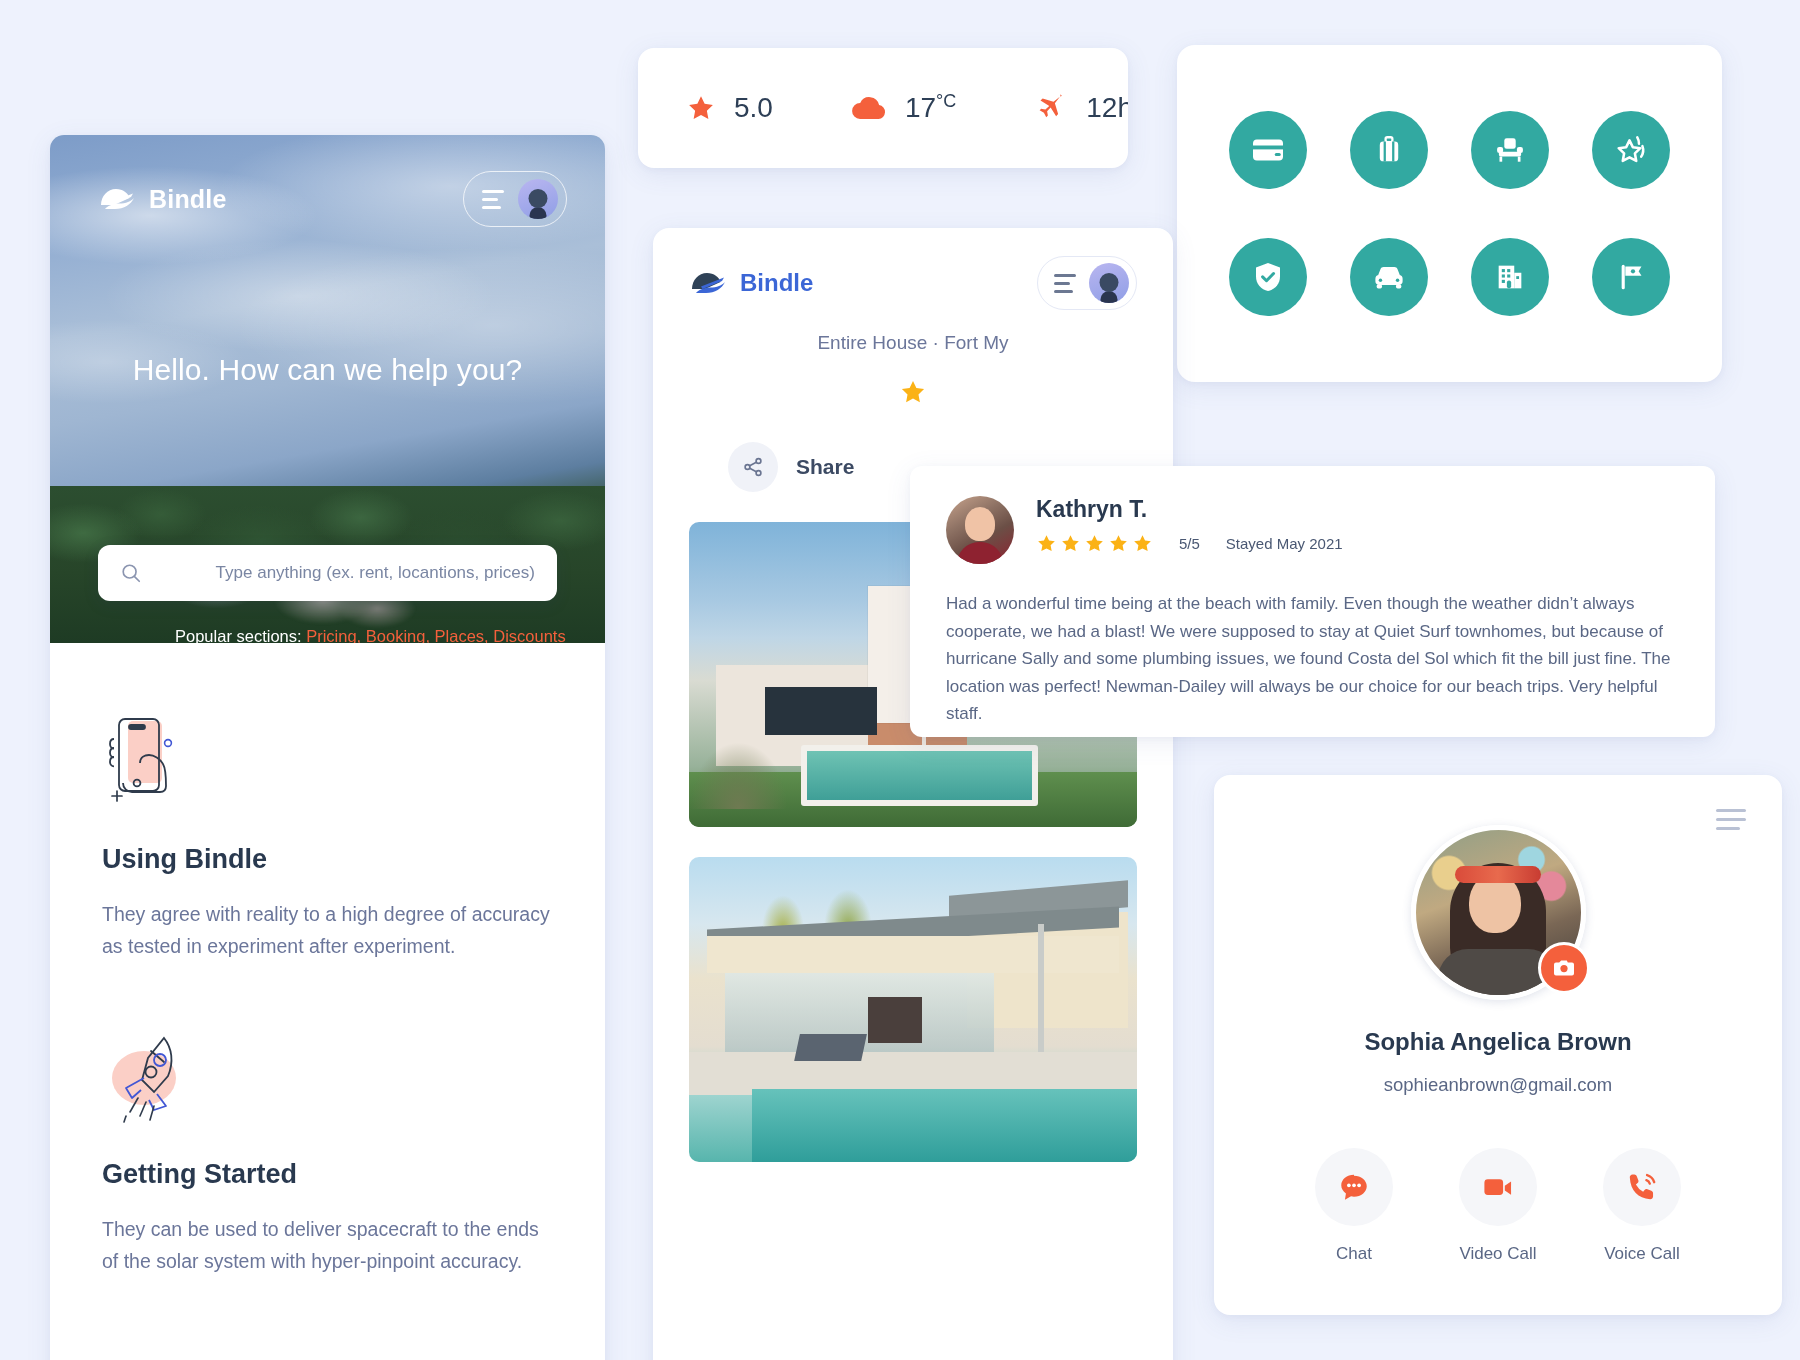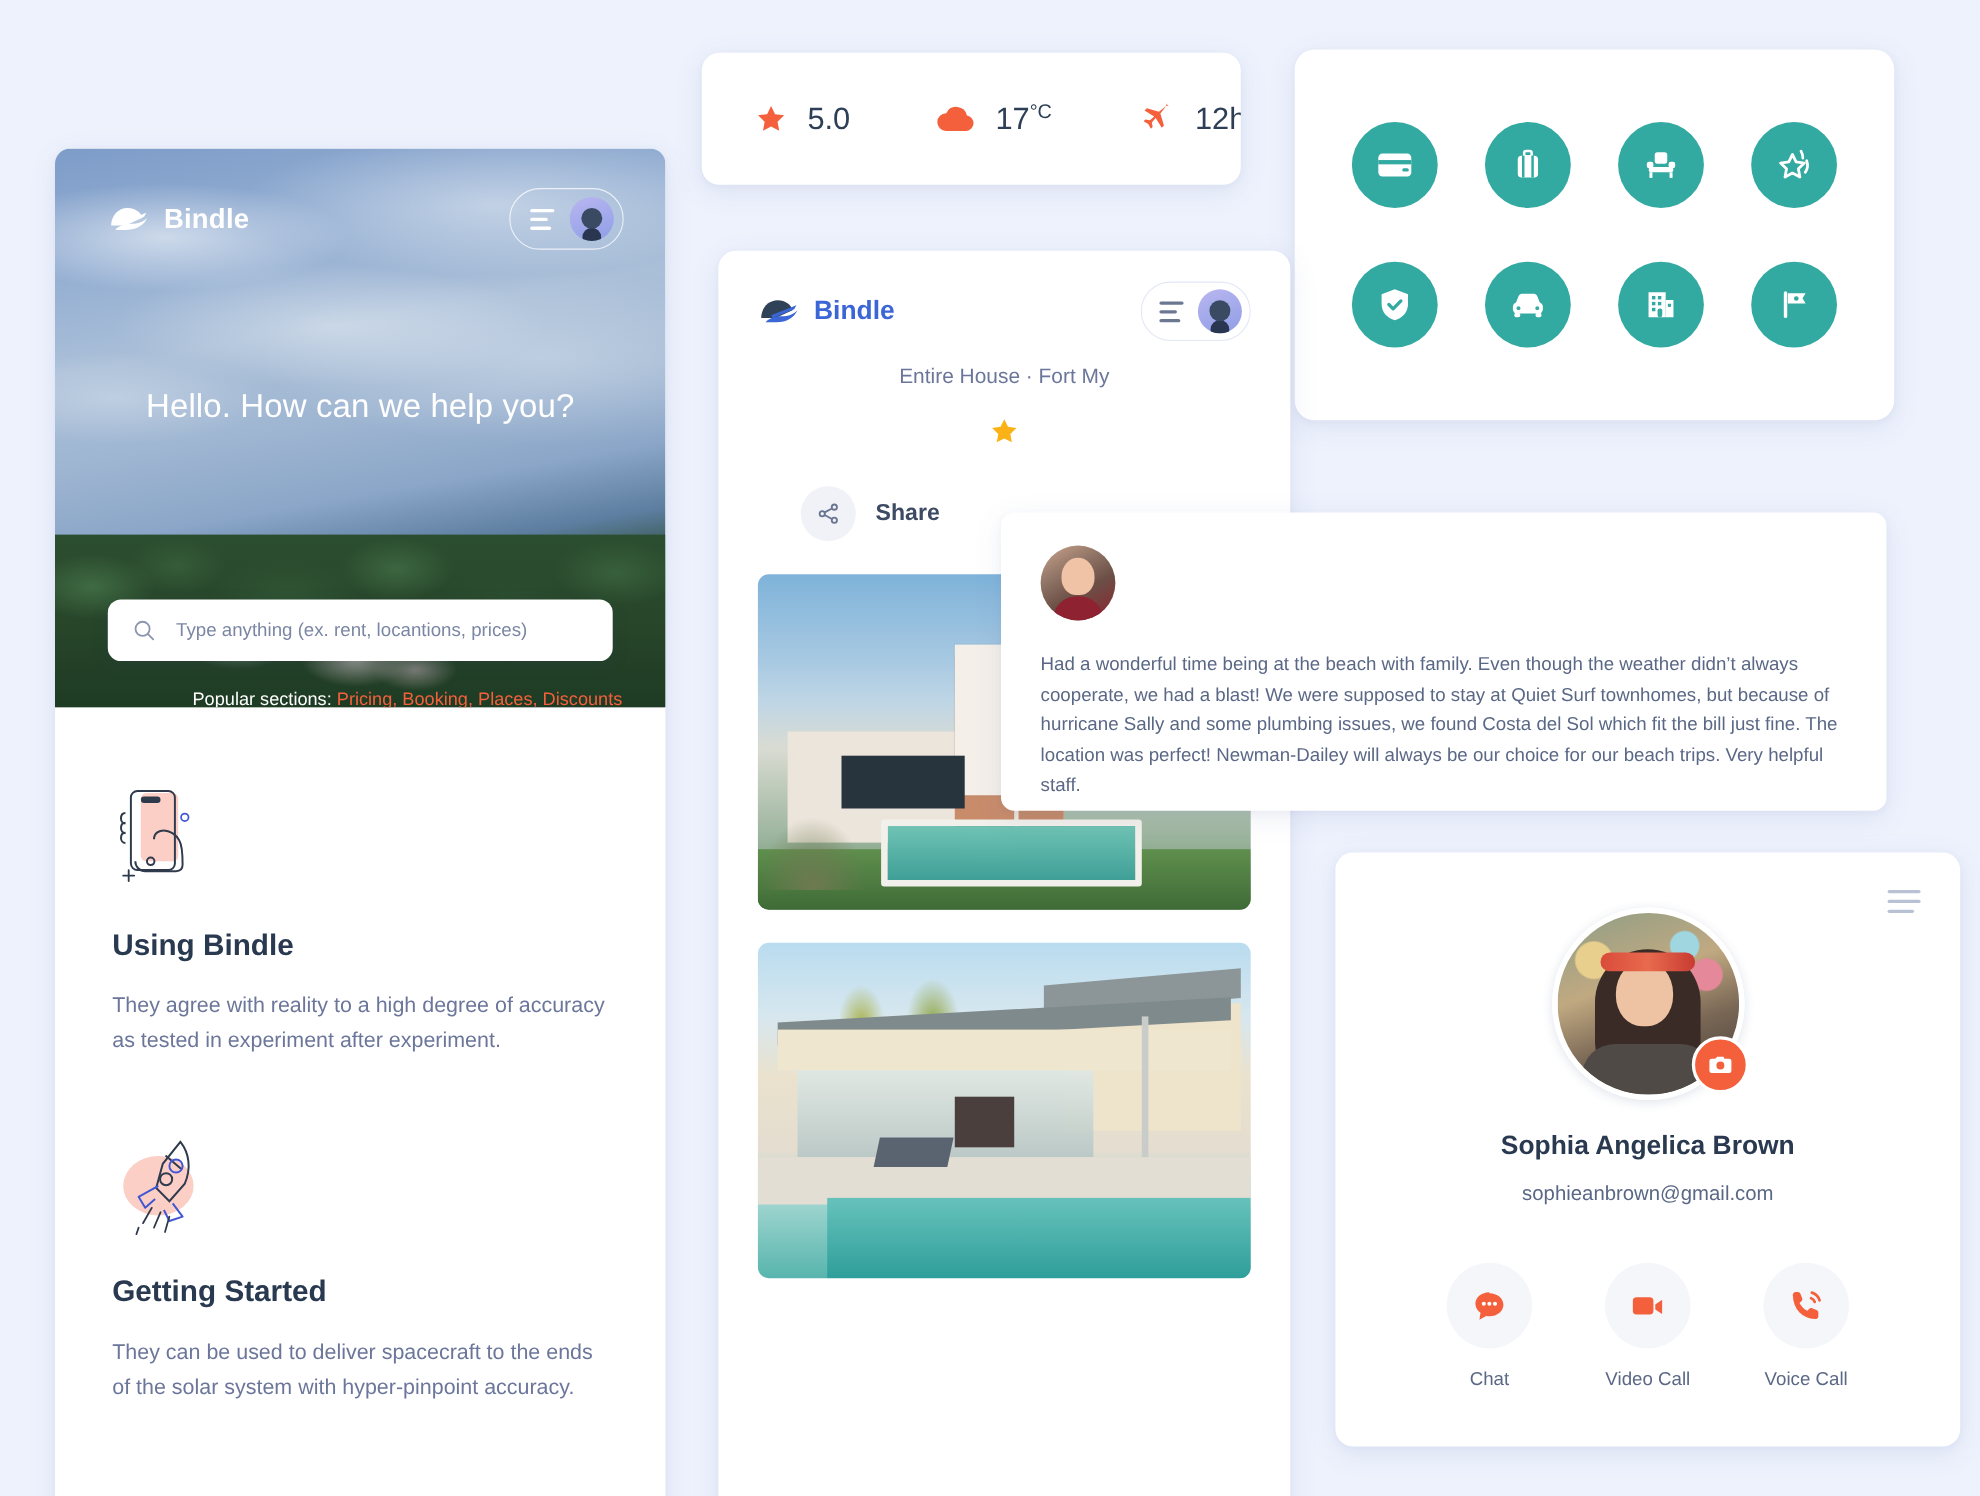--- a/index.html
+++ b/index.html
@@ -85,21 +85,21 @@
     color:#fff; font-size: 30px; font-weight: 400; letter-spacing:.1px;
   }
   .search-wrap { position:absolute; left: 48px; right: 48px; top: 410px; }
   .search-box {
     display:flex; align-items:center; gap: 18px;
     background:#fff; border-radius: 12px; height: 56px; padding: 0 22px;
     box-shadow: 0 4px 16px rgba(40,60,110,.12);
   }
   .search-box input {
     border:none; outline:none; flex:1; font-size: 17px; color:#6a7694;
-    font-family:"Liberation Sans",sans-serif; background:transparent;
+    font-family:"Liberation Sans",sans-serif; background:transparent;text-align:right;
   }
   .search-box input::placeholder { color:#7a86a3; }
   .popular {
     position:absolute; left: 125px; top: 492px;
     font-size: 16.5px; color:#ffffff; white-space:nowrap;
   }
   .popular b { font-weight:400; }
   .popular .links { color:#f4603c; }
 
   .mobile-body { padding: 70px 52px 0 52px; }
@@ -523,20 +523,44 @@
         <div class="lounger"></div>
         <div class="pool2"></div>
     </div>
 
   </div>
 
   <div class="card" id="review-card">
     <div class="rev-inner">
       <div class="rev-head">
         <span class="rev-avatar"></span>
+        <div>
+          <div class="rev-name">Kathryn T.</div>
+          <div class="rev-meta">
+            <span class="stars">
+              <svg width="21" height="21" viewBox="0 0 24 24">
+                  <path d="M12 2.6l2.9 6 6.6.9-4.8 4.6 1.2 6.6L12 17.6 6.1 20.7l1.2-6.6L2.5 9.5l6.6-.9z" fill="#fbb216"></path>
+                </svg>
+              <svg width="21" height="21" viewBox="0 0 24 24">
+                  <path d="M12 2.6l2.9 6 6.6.9-4.8 4.6 1.2 6.6L12 17.6 6.1 20.7l1.2-6.6L2.5 9.5l6.6-.9z" fill="#fbb216"></path>
+                </svg>
+              <svg width="21" height="21" viewBox="0 0 24 24">
+                  <path d="M12 2.6l2.9 6 6.6.9-4.8 4.6 1.2 6.6L12 17.6 6.1 20.7l1.2-6.6L2.5 9.5l6.6-.9z" fill="#fbb216"></path>
+                </svg>
+              <svg width="21" height="21" viewBox="0 0 24 24">
+                  <path d="M12 2.6l2.9 6 6.6.9-4.8 4.6 1.2 6.6L12 17.6 6.1 20.7l1.2-6.6L2.5 9.5l6.6-.9z" fill="#fbb216"></path>
+                </svg>
+              <svg width="21" height="21" viewBox="0 0 24 24">
+                  <path d="M12 2.6l2.9 6 6.6.9-4.8 4.6 1.2 6.6L12 17.6 6.1 20.7l1.2-6.6L2.5 9.5l6.6-.9z" fill="#fbb216"></path>
+                </svg>
+            </span>
+            <span class="rev-score">5/5</span>
+            <span class="rev-stayed">Stayed May 2021</span>
+          </div>
+        </div>
       </div>
       <div class="rev-body">Had a wonderful time being at the beach with family. Even though the weather didn’t always cooperate, we had a blast! We were supposed to stay at Quiet Surf townhomes, but because of hurricane Sally and some plumbing issues, we found Costa del Sol which fit the bill just fine. The location was perfect! Newman-Dailey will always be our choice for our beach trips. Very helpful staff.</div>
     </div>
   </div>
 
   <div class="card" id="profile-card">
     <span class="prof-burger">
         <i></i>
         <i></i>
         <i></i>

